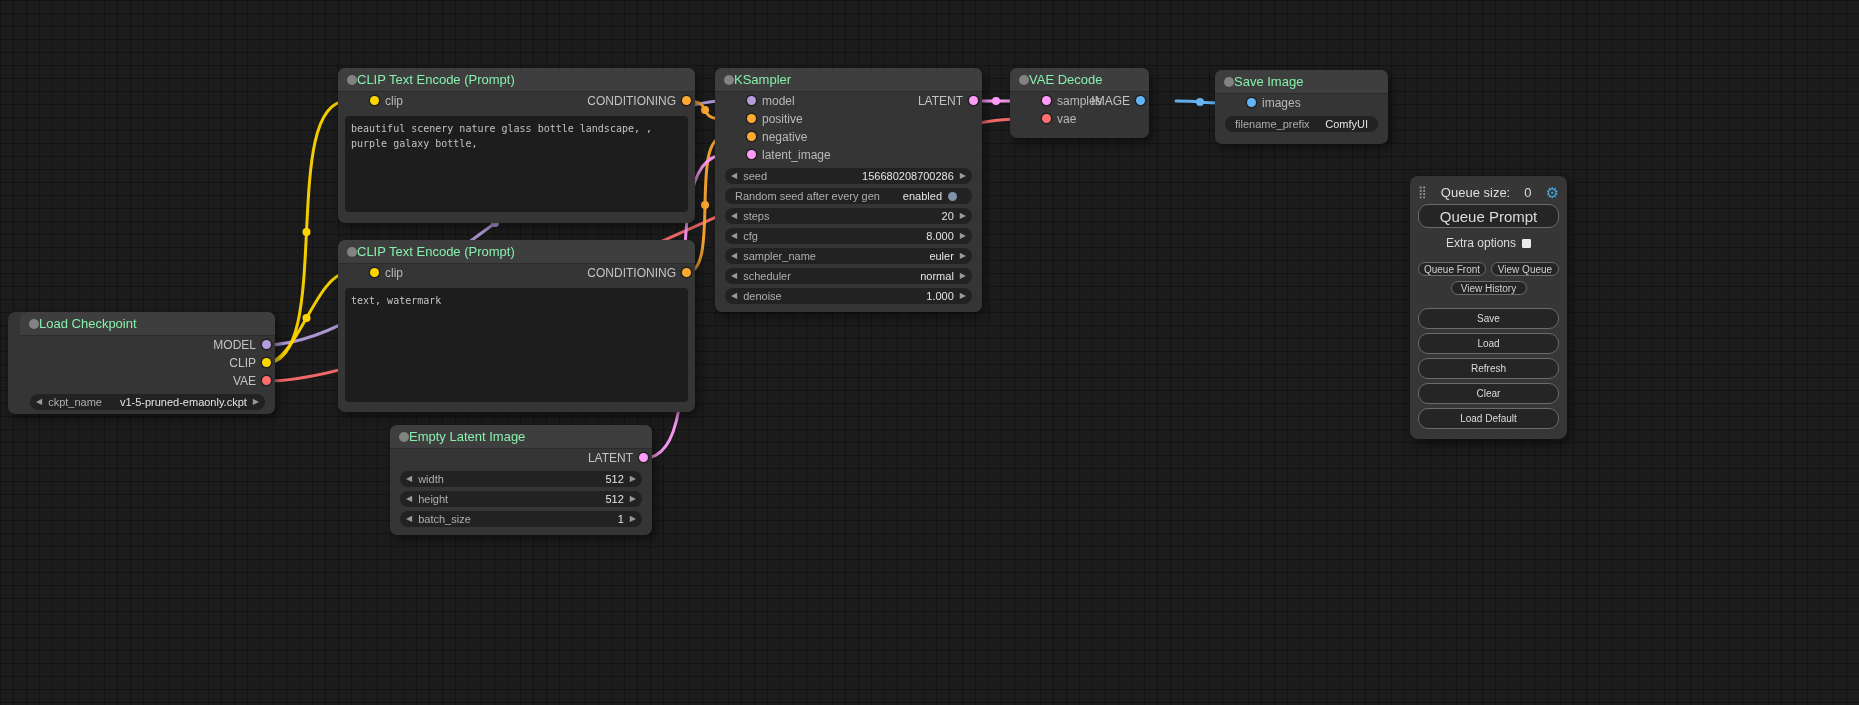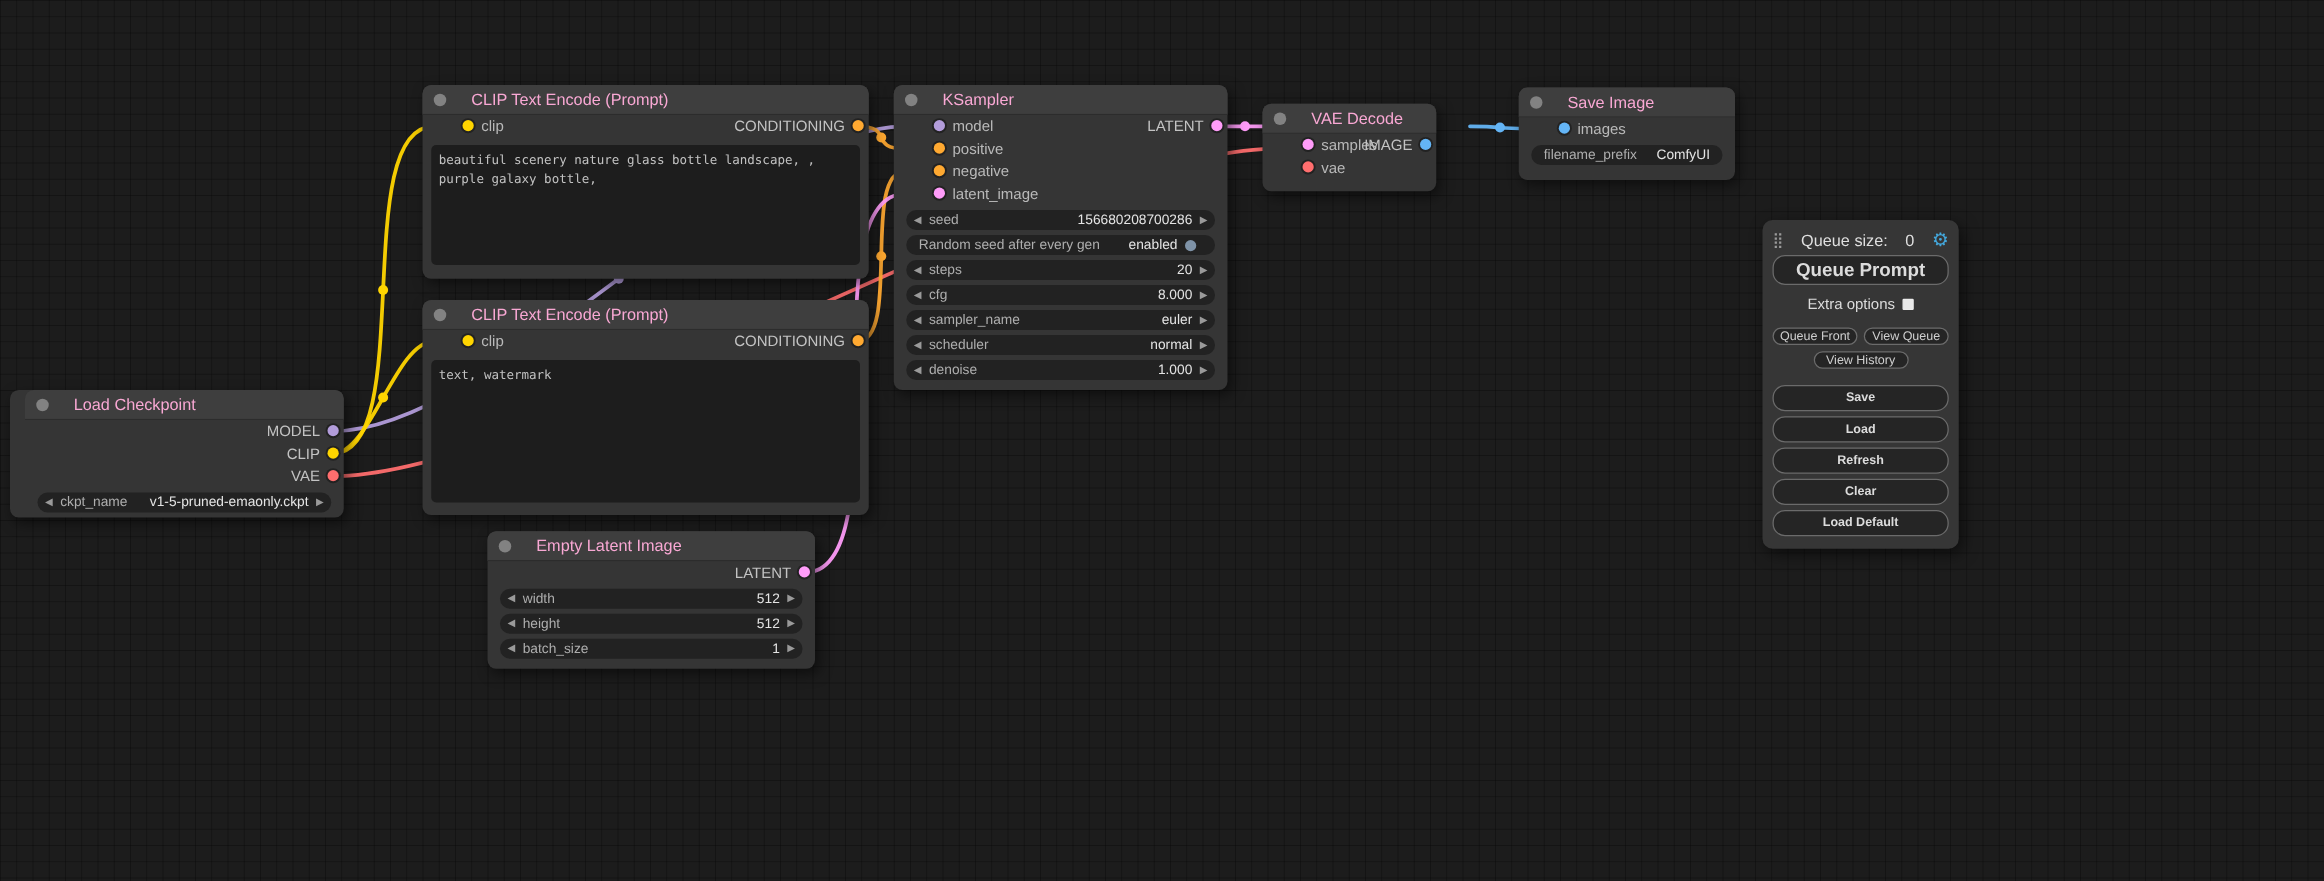--- a/index.html
+++ b/index.html
@@ -14,22 +14,22 @@
     background-size:13px 13px;
     user-select:none;
   }
   #wires { position:absolute; left:0; top:0; z-index:1; pointer-events:none; }
 
   .node {
     position:absolute; z-index:2; background:#353535; border-radius:7px;
     box-shadow:3px 4px 10px rgba(0,0,0,0.5); color:#bdbdbd; font-size:12px;
   }
   .node-title {
-    height:24px; display:flex; align-items:center; gap:20px; padding-left:9px;
-    background:#3e3e3e; border-radius:7px 7px 0 0; color:#f9a8d4; font-size:13px;
+    height:24px; display:flex; align-items:center; gap:0; padding-left:9px;
+    background:#3e3e3e; border-radius:7px 7px 0 0; color:#86efac; font-size:13px;
     border-bottom:1px solid #2c2c2c;
   }
   .title-dot { width:10px; height:10px; border-radius:50%; background:#828282; flex:none; }
 
   .srow { position:relative; height:18px;margin-left:28px; }
   .in-label  { position:absolute; left:19px;  top:0; line-height:18px; color:#b9b9b9; }
   .out-label { position:absolute; right:19px; top:0; line-height:18px; color:#c3c3c3; }
   .dot {
     position:absolute; top:4px; width:9px; height:9px; border-radius:50%;
     box-shadow:0 0 0 1.5px rgba(18,18,18,0.55);
@@ -57,21 +57,21 @@
     background:#363636; border-radius:8px; padding:6px 8px 10px;
     box-shadow:3px 4px 12px rgba(0,0,0,0.55);
   }
   .menu-header { display:flex; align-items:center; justify-content:space-between; color:#dfdfdf; font-size:13px; height:20px; margin-bottom:2px; }
   .queue-size { display:flex; gap:14px; }
   .drag-handle { color:#9a9a9a; font-size:12px; cursor:grab; }
   .gear { font-size:15px; cursor:pointer; line-height:1; }
   button { font-family:inherit; }
   .btn {
     display:block; width:100%; background:#252525; color:#dcdcdc;
-    border:1px solid #6b6b6b; border-radius:10px; cursor:pointer;font-weight:bold;
+    border:1px solid #6b6b6b; border-radius:10px; cursor:pointer;
   }
   .btn-queue { font-size:15px; height:24px; margin-top:2px; }
   .extra-row { display:flex; align-items:center; justify-content:center; gap:6px; color:#dcdcdc; font-size:12px; margin:8px 0 5px; }
   .checkbox { width:9px; height:9px; border:1px solid #ececec; background:#e9e9e9; border-radius:1px; display:inline-block; cursor:pointer; }
   .small-row { display:flex; gap:5px; margin-top:12px;align-items:center; }
   .btn-small { font-size:10px; height:14px; border-radius:8px; flex:1; padding:0; line-height:11px; background:#252525; color:#cfcfcf; border:1px solid #6b6b6b; cursor:pointer; }
   .history-row { display:flex; justify-content:center; margin-top:5px; }
   .btn-history { width:76px; flex:none; }
   .btn-big { font-size:10px; height:21px; margin-top:4px; }
   .btn-big.first { margin-top:13px; }
@@ -241,21 +241,21 @@
     <span class="warrow">▶</span>
   </div>
   <div class="widget">
     <span class="warrow">◀</span>
     <span class="wlabel">denoise</span>
     <span class="wvalue">1.000</span>
     <span class="warrow">▶</span>
   </div>
 </div>
 
-<div class="node" style="left:1010px;top:83px;width:139px;height:70px;">
+<div class="node" style="left:1010px;top:68px;width:139px;height:70px;">
   <div class="node-title">
     <span class="title-dot"></span>
     <span>VAE Decode</span>
   </div>
   <div class="srow">
     <span class="dot in" style="background: rgb(255, 156, 249);"></span>
     <span class="in-label">samples</span>
     <span class="out-label">IMAGE</span>
     <span class="dot out" style="background: rgb(100, 181, 246);"></span>
   </div>

